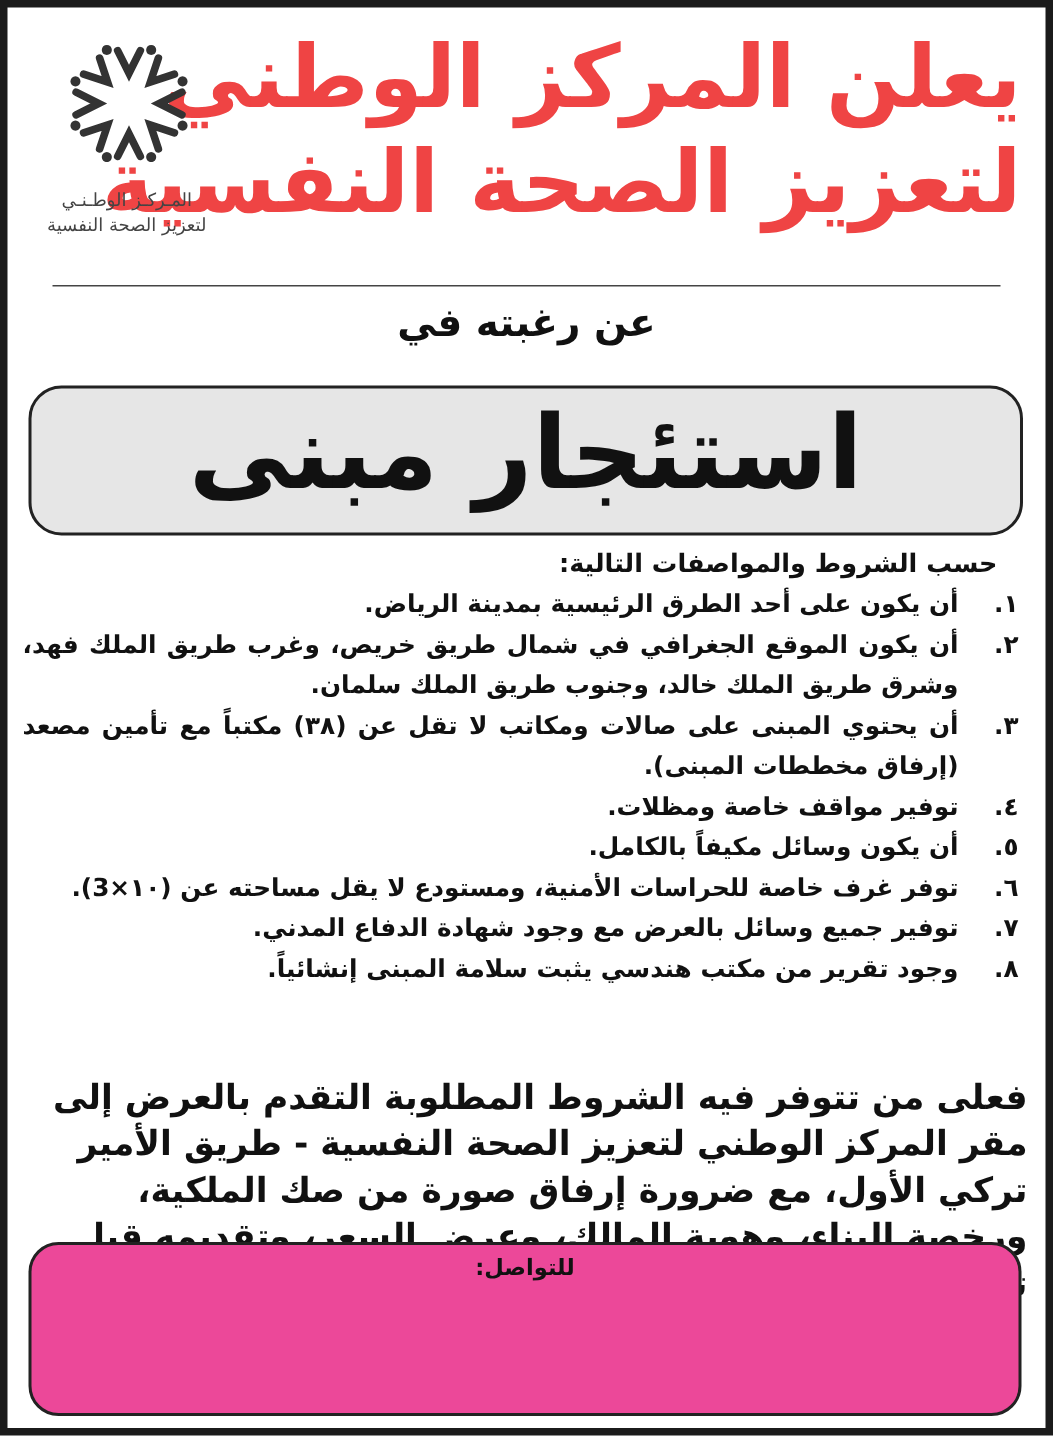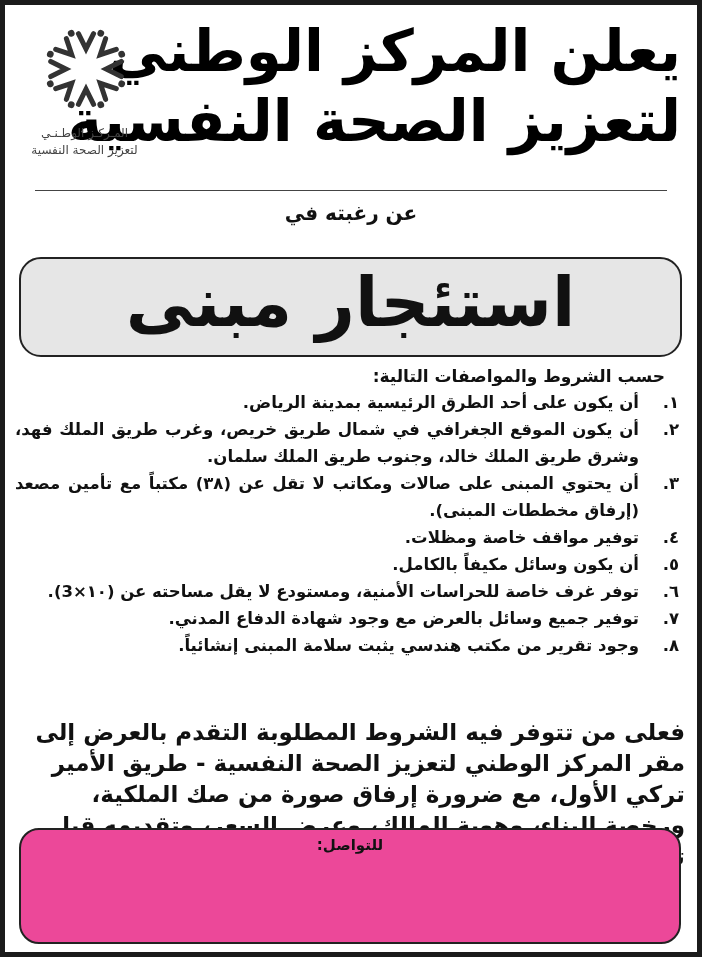--- a/index.html
+++ b/index.html
@@ -7,40 +7,40 @@
     width:702px; height:957px; background:#1b1b1b;
     font-family:"DejaVu Sans", sans-serif; overflow:hidden;
   }
   .page {
     position:absolute; left:5px; top:5px; width:692px; height:947px;
     background:#ffffff; box-sizing:border-box; direction:rtl;
   }
   .header { position:absolute; top:0; left:0; right:0; height:185px; }
   .title {
     position:absolute; right:16px; top:12px; width:520px;
-    text-align:right; font-weight:bold; color:#000000;
+    text-align:right; font-weight:bold; color:#ef4444;
   }
   .title .l1 { font-size:58px; line-height:68px; white-space:nowrap; letter-spacing:1px; }
   .title .l2 { font-size:58px; line-height:72px; white-space:nowrap; letter-spacing:1px; }
   .logo {
     position:absolute; left:17px; top:10px; width:125px; height:150px; direction:rtl;text-decoration:underline;
   }
   .logo svg { position:absolute; left:22px; top:2px; }
   .logo .lt1, .logo .lt2 {
     position:absolute; left:0; width:125px; text-align:center;
     font-size:12px; color:#444; white-space:nowrap;
   }
   .logo .lt1 { top:111px; letter-spacing:1px; }
   .logo .lt2 { top:128px; }
   .divider {
     position:absolute; top:185px; left:30px; right:30px; height:1px; background:#444;
   }
   .subtitle {
     position:absolute; top:196px; left:0; right:0; text-align:center;
-    font-size:20px; font-weight:bold; color:#111;
+    font-size:26px; font-weight:bold; color:#111;
   }
   .banner {
     position:absolute; top:252px; left:14px; width:663px; height:100px;
     background:#e6e6e6; border:2px solid #222; border-radius:22px; box-sizing:border-box;
     text-align:center; overflow:hidden;
   }
   .banner span {
     font-size:68px; font-weight:bold; color:#111; line-height:88px;
     letter-spacing:14px; white-space:nowrap;
   }

